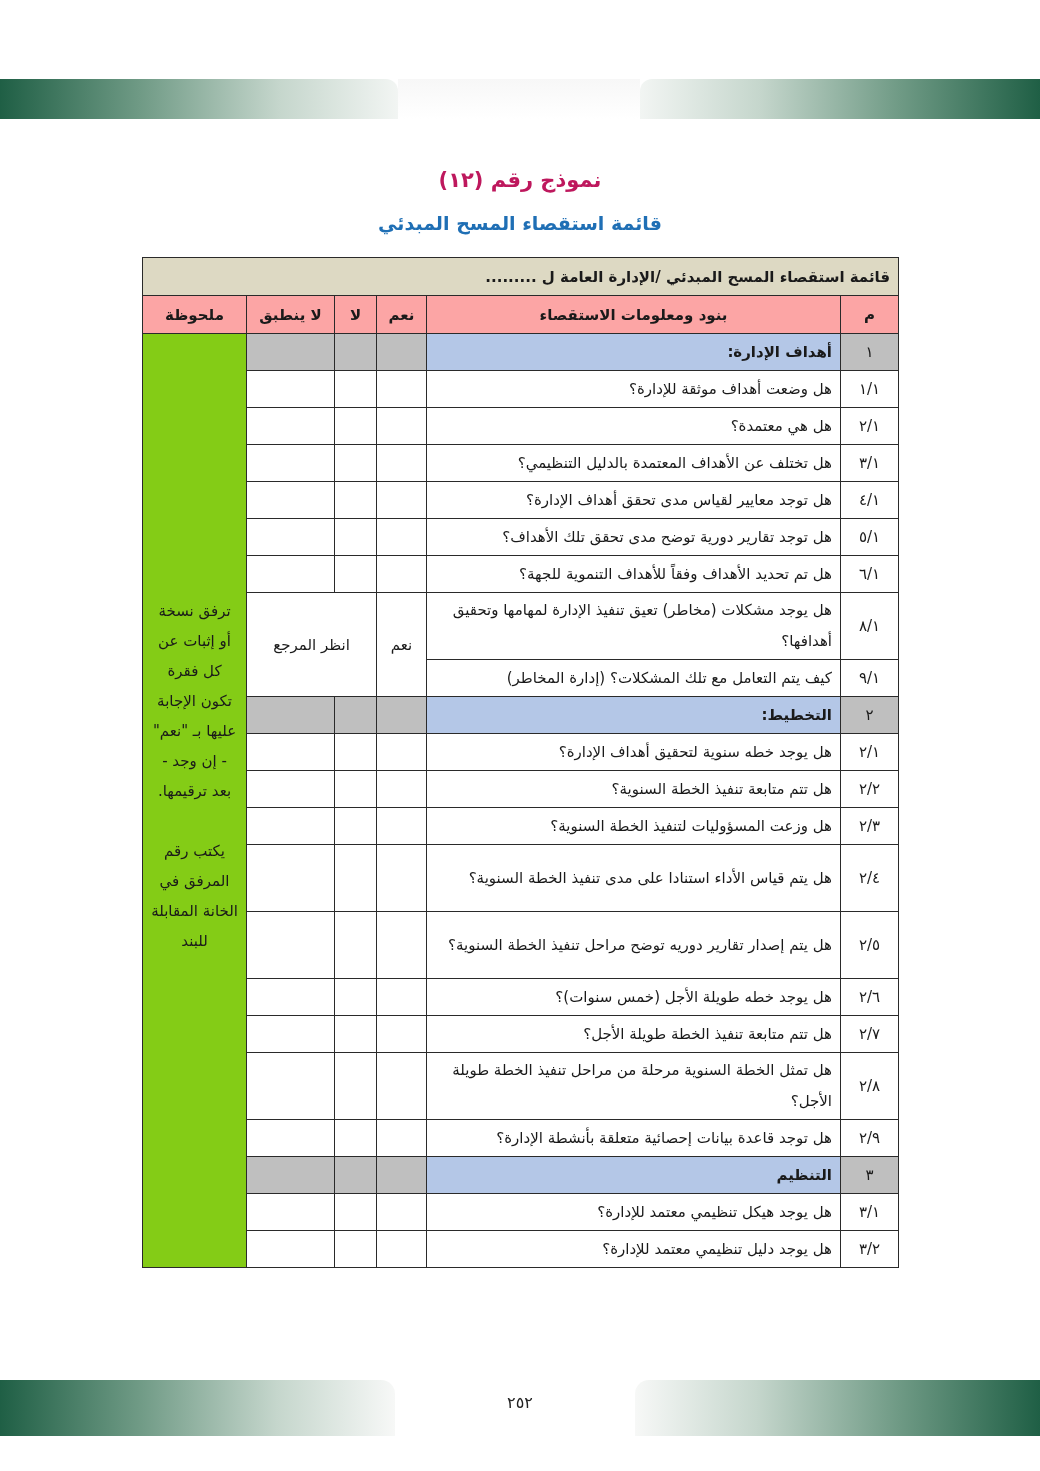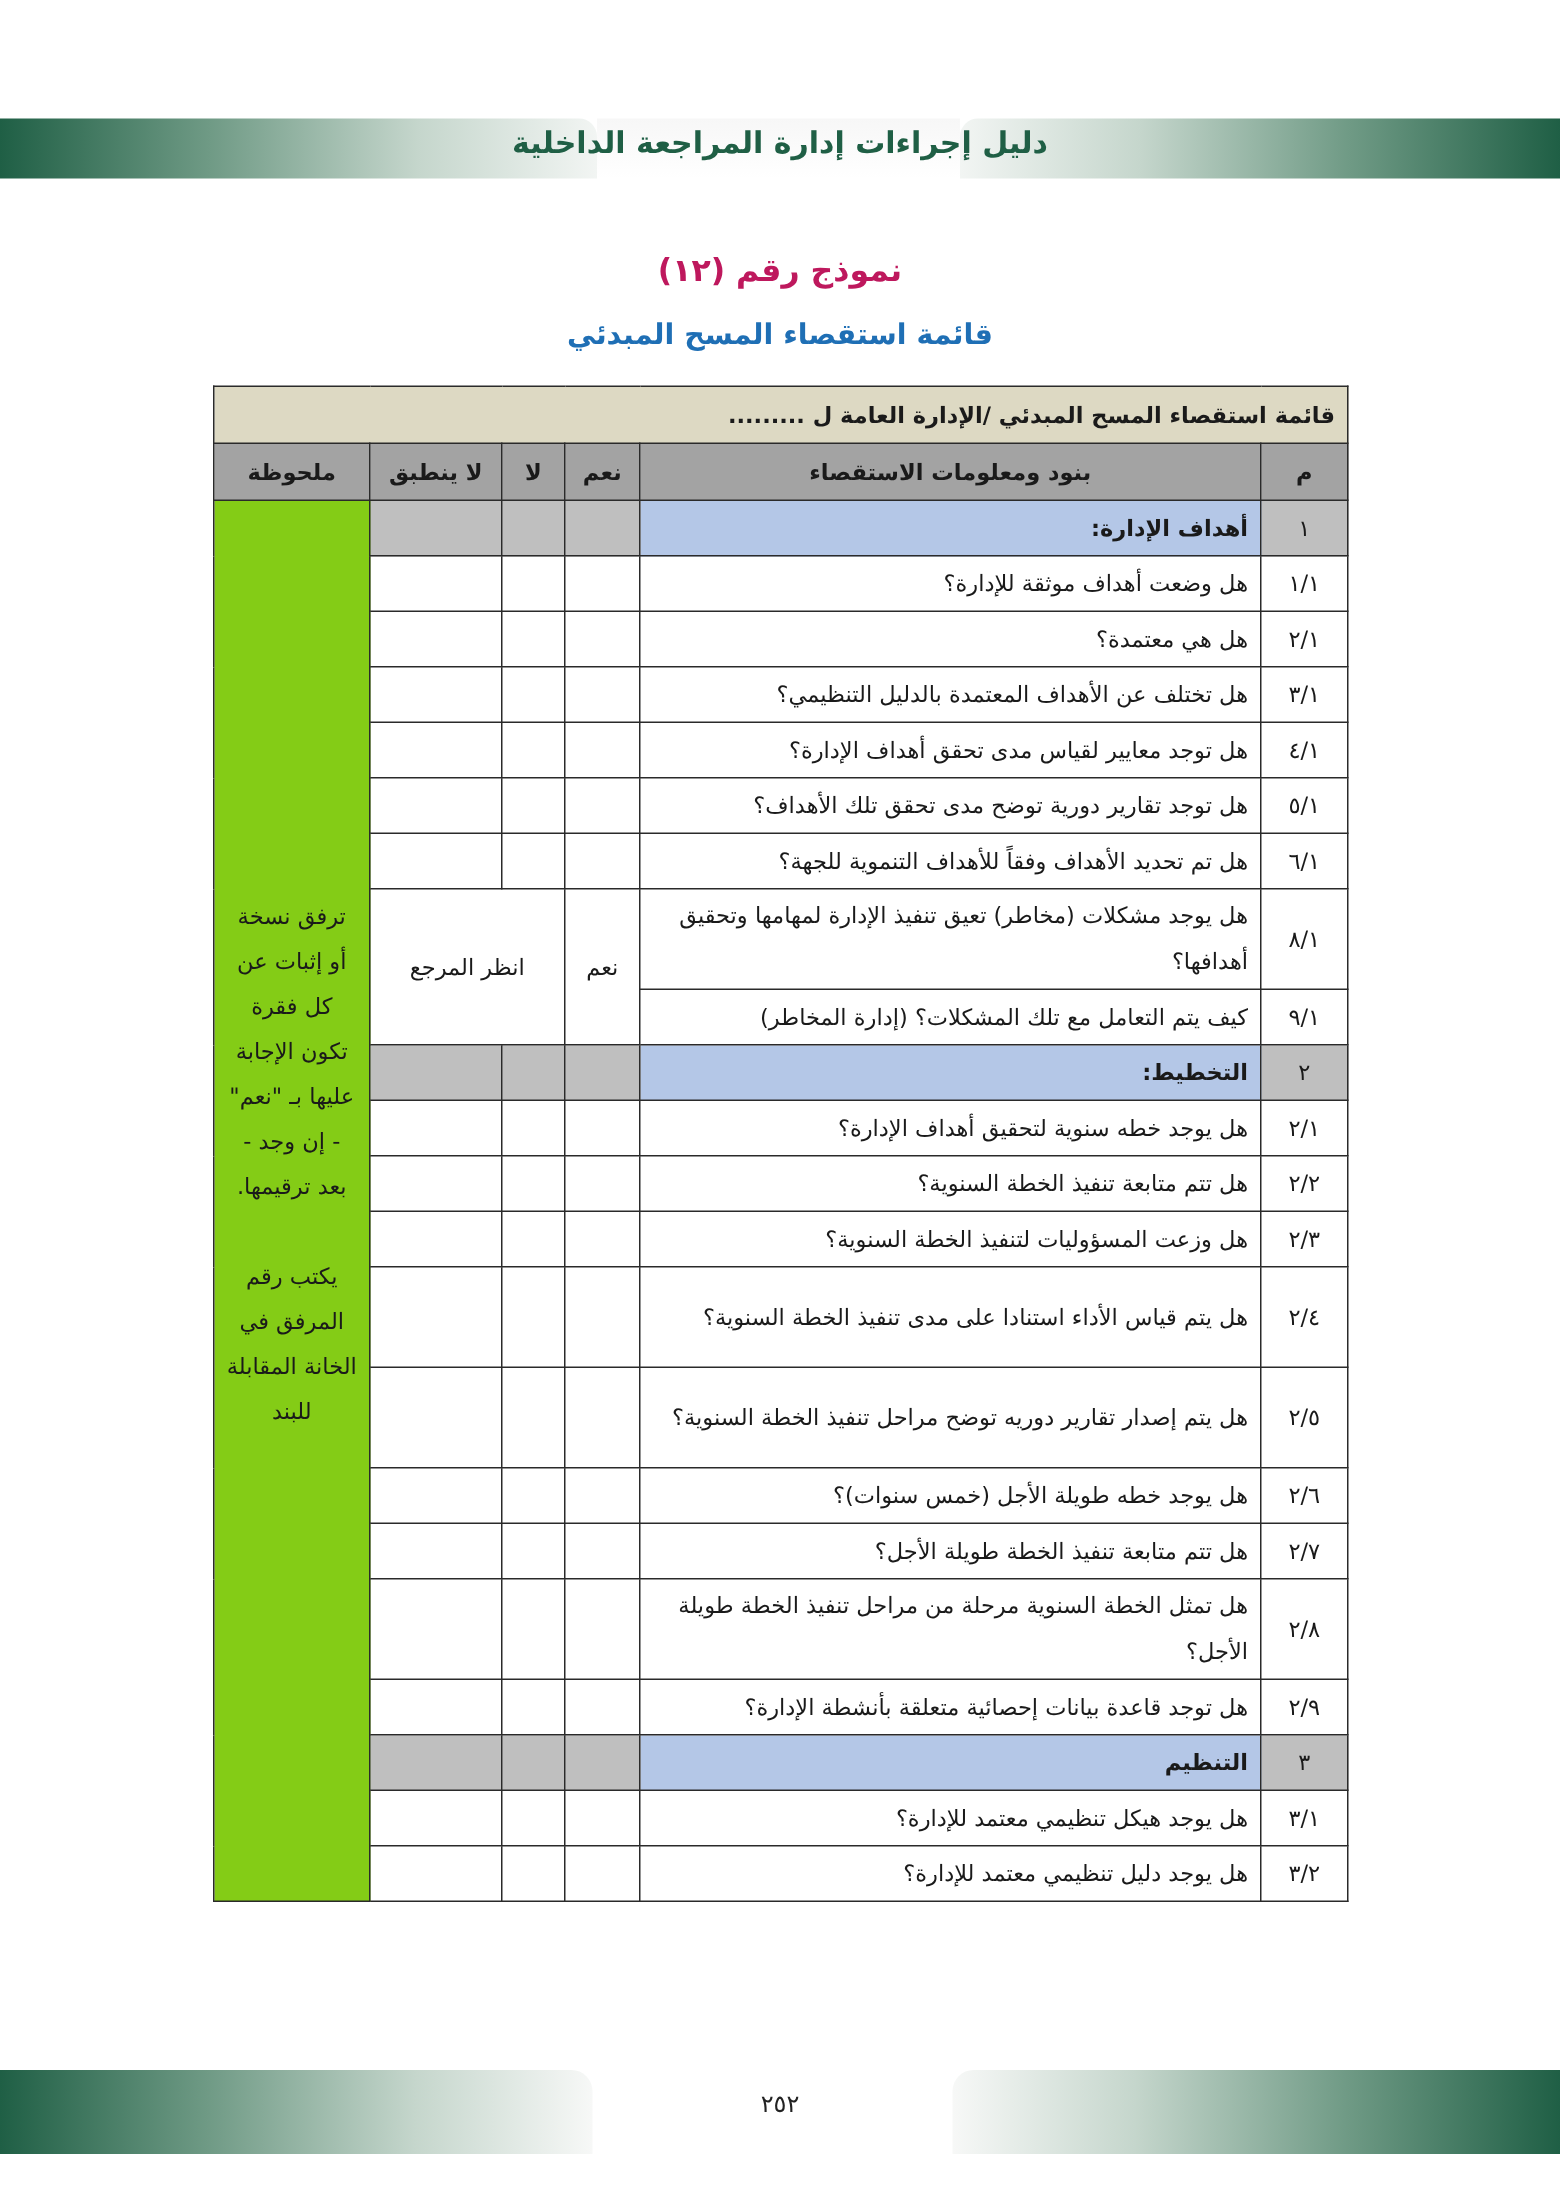--- a/index.html
+++ b/index.html
@@ -62,21 +62,21 @@
       font-family: "DejaVu Sans", sans-serif; font-size: 15px;
     }
     table.checklist td, table.checklist th {
       border: 1.5px solid #2a2a2a; padding: 0 8px; vertical-align: middle;
     }
     .caption-row td {
       background: #ddd9c3; height: 37px; font-weight: bold; text-align: right;
       font-size: 15px;
     }
     .head-row th {
-      background: #a3a3a3; height: 37px; font-weight: bold; font-size: 15px;
+      background: #fca5a5; height: 37px; font-weight: bold; font-size: 15px;
       text-align: center;
     }
     .section-row td { height: 36px; margin-left: 24px; }
     .section-row .c-num, .section-row .c-yes, .section-row .c-no, .section-row .c-na { background: #bfbfbf; }
     .section-row .c-item { background: #b4c7e7; font-weight: bold; text-align: right; }
     .item-row td { height: 36px; }
     .item-row.tall td { height: 66px; margin-top: 48px; }
     .c-num { text-align: center; width: 42px; }
     .c-item { text-align: right; line-height: 31px; }
     .c-yes { width: 34px; text-align: center; }
@@ -86,21 +86,20 @@
     .merged-cell { text-align: center; font-size: 15px; }
     .note-text { display: block; padding-top: 0; }
   </style>
 </head>
 <body>
 
 <div class="band top-band">
   <div class="left"></div>
   <div class="mid"></div>
   <div class="right"></div>
-  <div class="band-title">دليل إجراءات إدارة المراجعة الداخلية</div>
 </div>
 
 <div class="form-title">نموذج رقم (١٢)</div>
 <div class="form-subtitle">قائمة استقصاء المسح المبدئي</div>
 
 <table class="checklist">
   <colgroup>
     <col style="width:58px">
     <col style="width:414px">
     <col style="width:50px">

